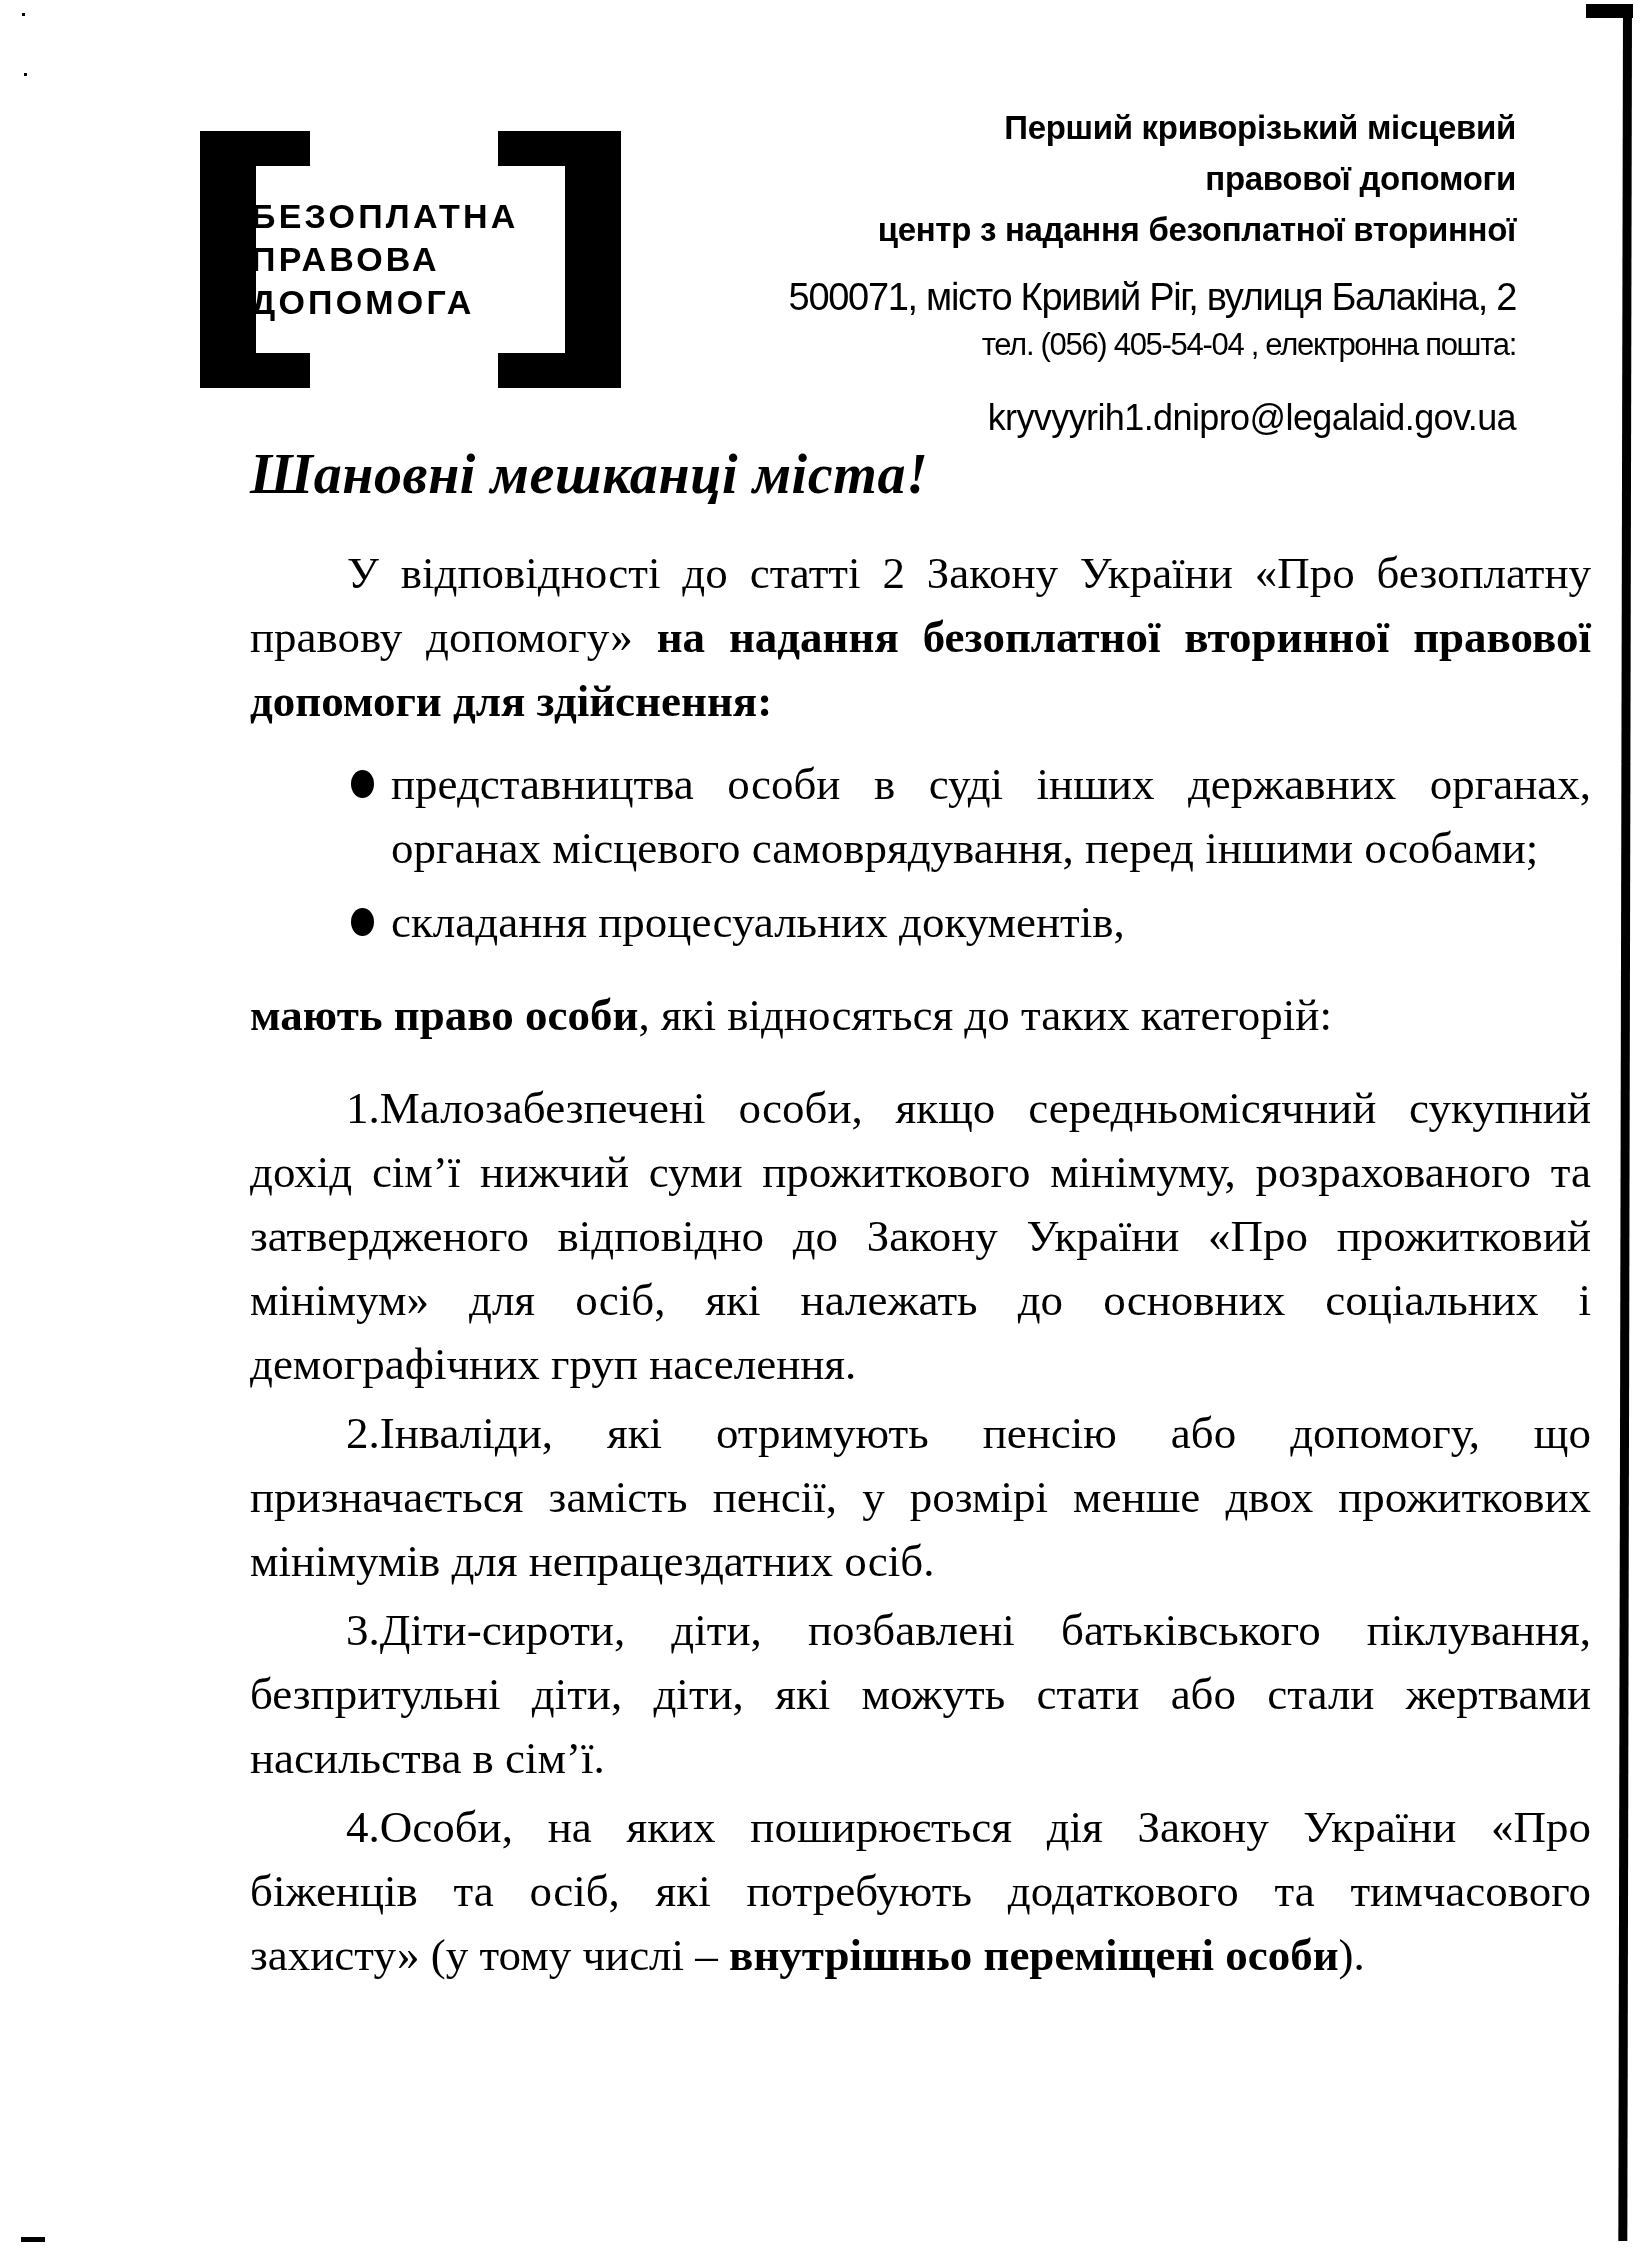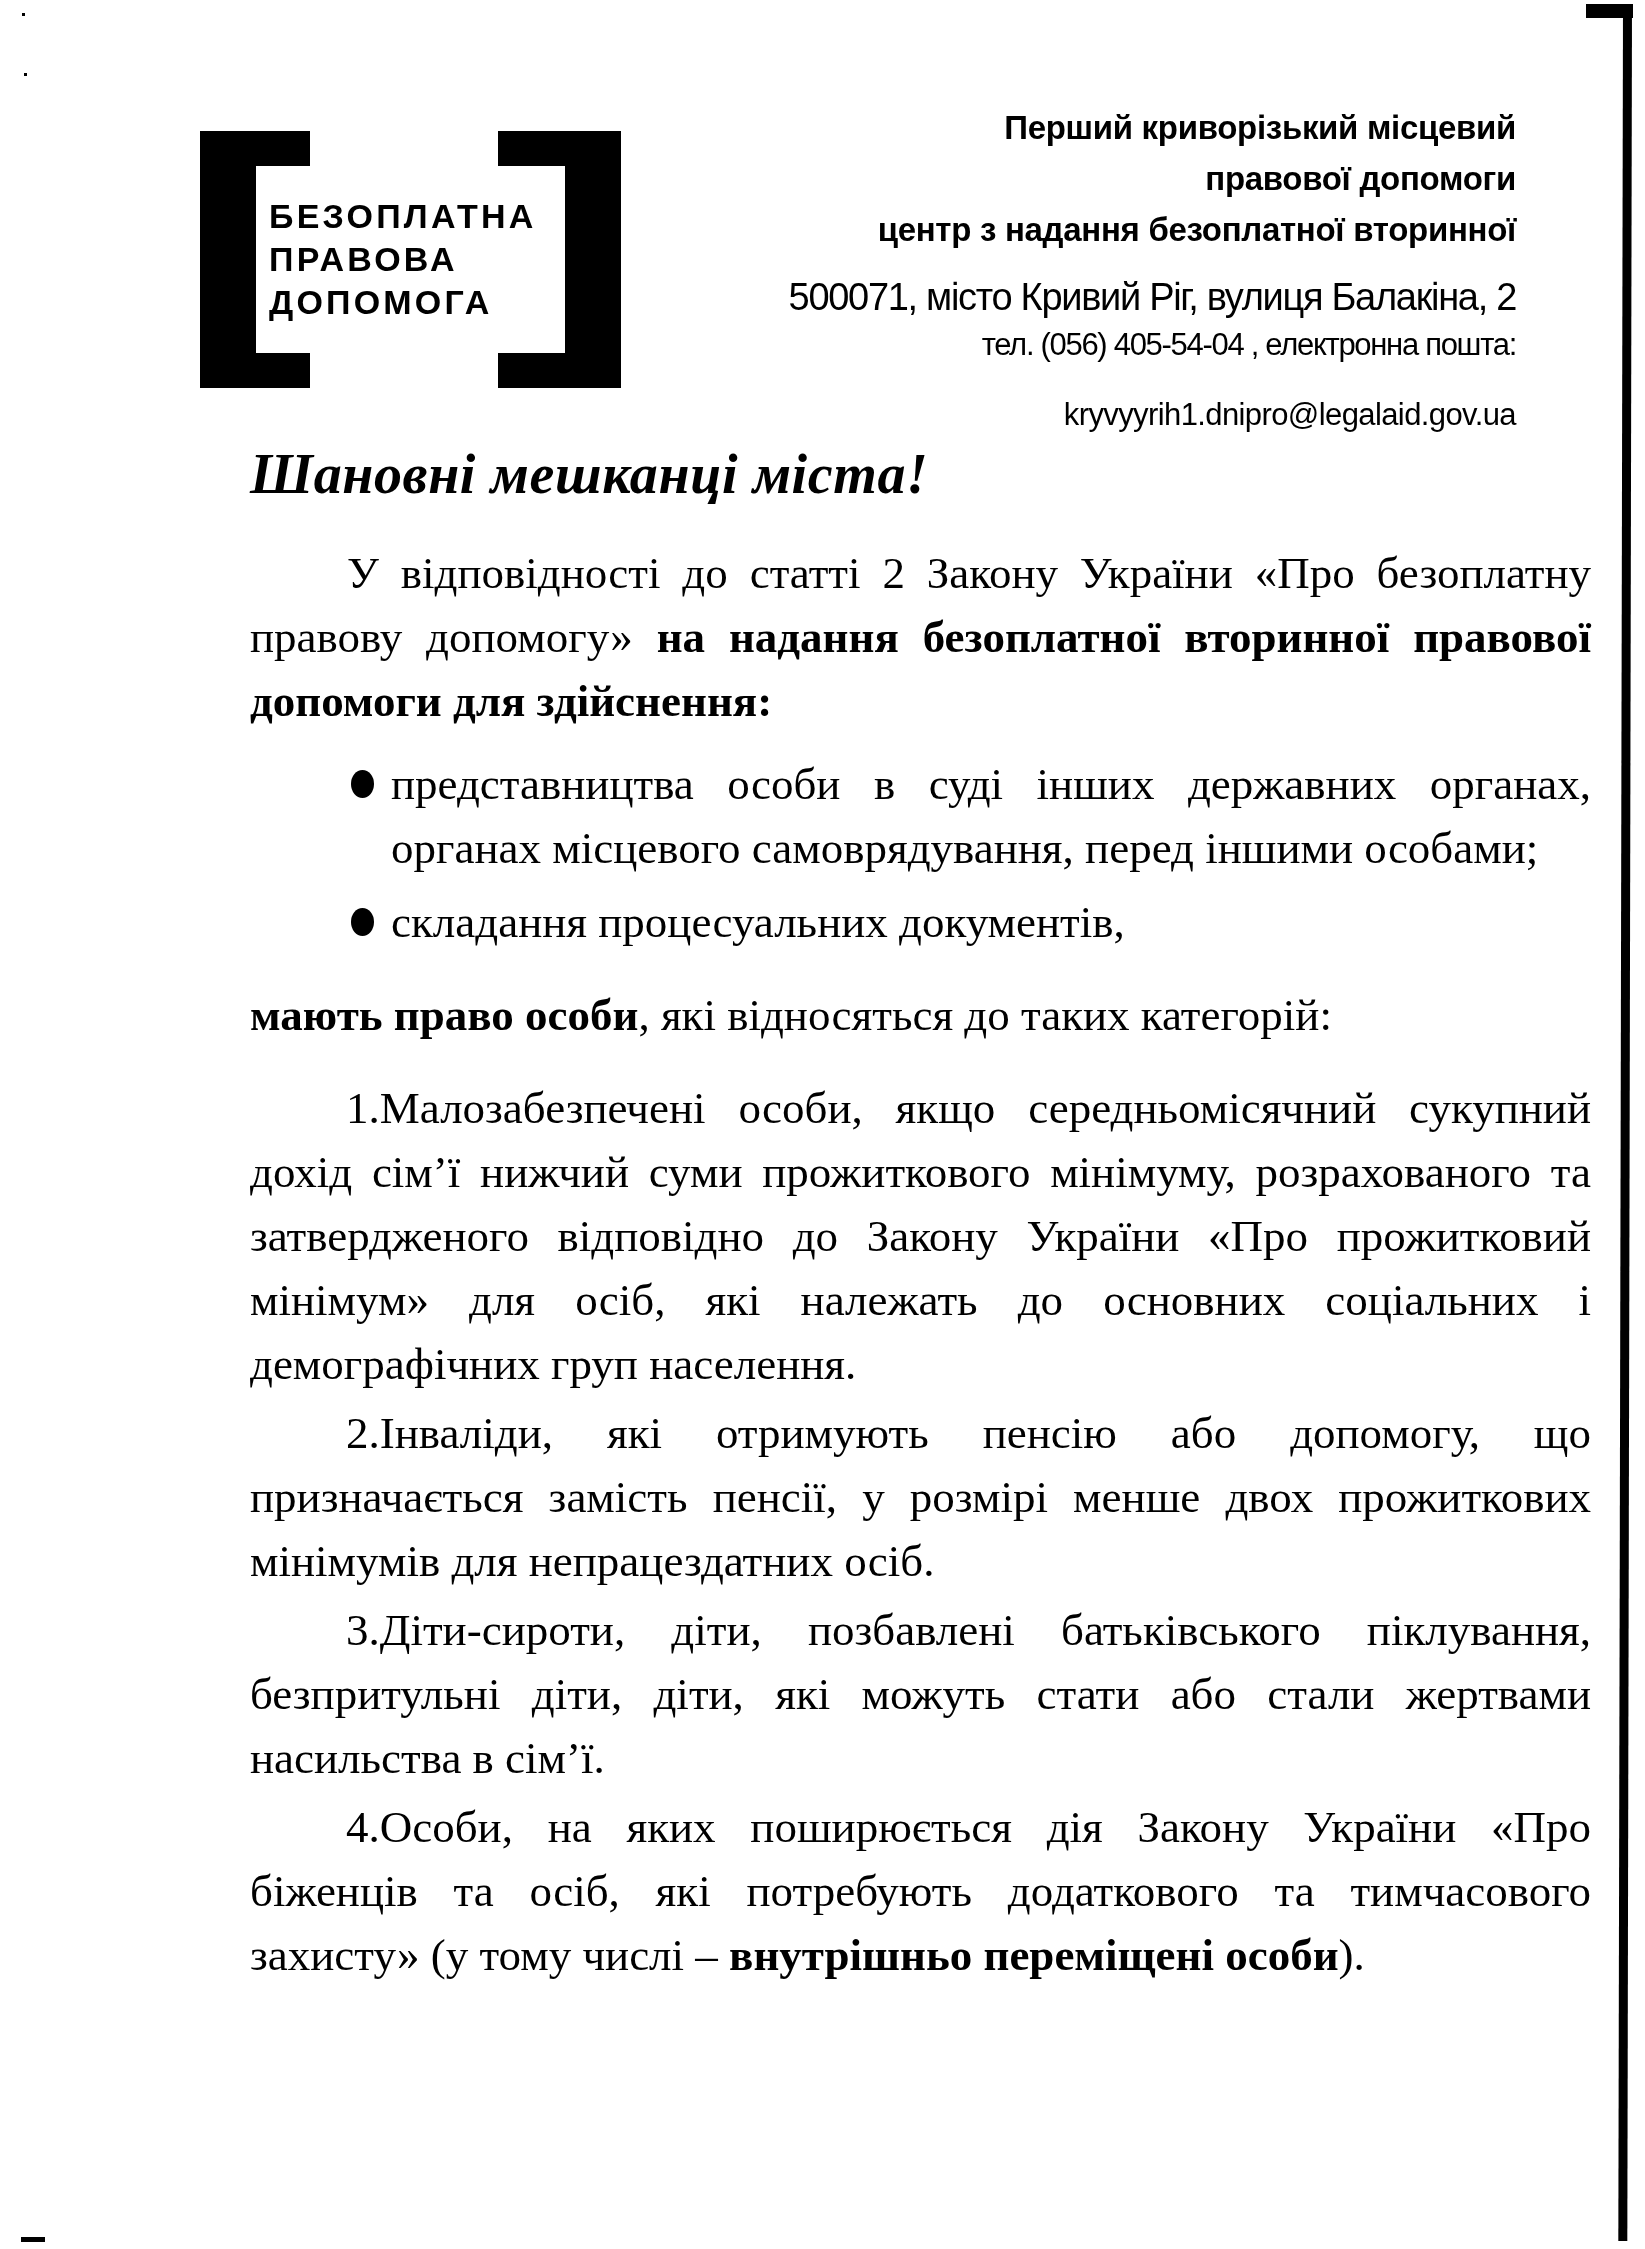--- a/index.html
+++ b/index.html
@@ -21,35 +21,35 @@
   .bottom-dash { left: 21px; top: 2237px; width: 24px; height: 5.1px; }
   .speck-a { left: 22px; top: 12.8px; width: 3.2px; height: 3.2px; }
   .speck-b { left: 24px; top: 73px; width: 3.2px; height: 3.2px; }
 
   
   .logo { position: absolute; left: 200px; top: 131px; width: 421px; height: 257px; }
   .bracket { position: absolute; top: 0; height: 257px; box-sizing: border-box; }
   .bracket-left  { left: 0;  width: 110px; border-left: 56px solid #000;  border-top: 35px solid #000; border-bottom: 35px solid #000; }
   .bracket-right { right: 0; width: 123px; border-right: 56px solid #000; border-top: 35px solid #000; border-bottom: 35px solid #000; }
   .logo-wordmark {
-    position: absolute; left: 69px; top: 64px;
+    position: absolute; left: 51px; top: 64px;
     font-family: "Liberation Sans", "DejaVu Sans", sans-serif;
     font-weight: bold; font-size: 34px; line-height: 43px; letter-spacing: 3.2px;
     white-space: nowrap;
   }
 
   .org-block {
     position: absolute; left: 755px; top: 102px; width: 761px;
     text-align: right;
     font-family: "Liberation Sans", "DejaVu Sans", sans-serif;
   }
   .org-name { font-weight: bold; font-size: 33px; line-height: 51px; letter-spacing: -0.3px; }
   .org-address { margin-top: 19px; font-size: 38px; line-height: 47px; letter-spacing: -1.3px; }
   .org-phone { font-size: 31px; line-height: 47px; letter-spacing: -1.3px; }
-  .org-email { margin-top: 29px; font-size: 31px; letter-spacing: -0.6px; }
+  .org-email { margin-top: 29px; font-size: 36px; letter-spacing: -0.6px; }
 
   
   .main { position: absolute; left: 250px; top: 442px; width: 1341px; }
   .title {
     margin: 0 0 35px 0;
     font-size: 56px; line-height: 64px;
     font-weight: bold; font-style: italic;
     letter-spacing: 0.6px;
   }
   .para { margin: 0; font-size: 45px; line-height: 64px; text-align: justify; }

